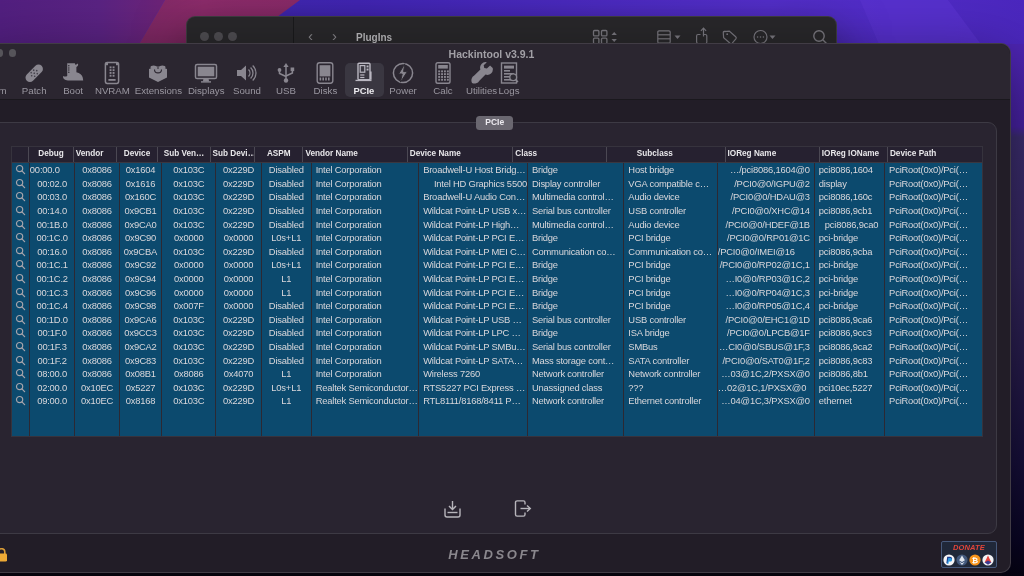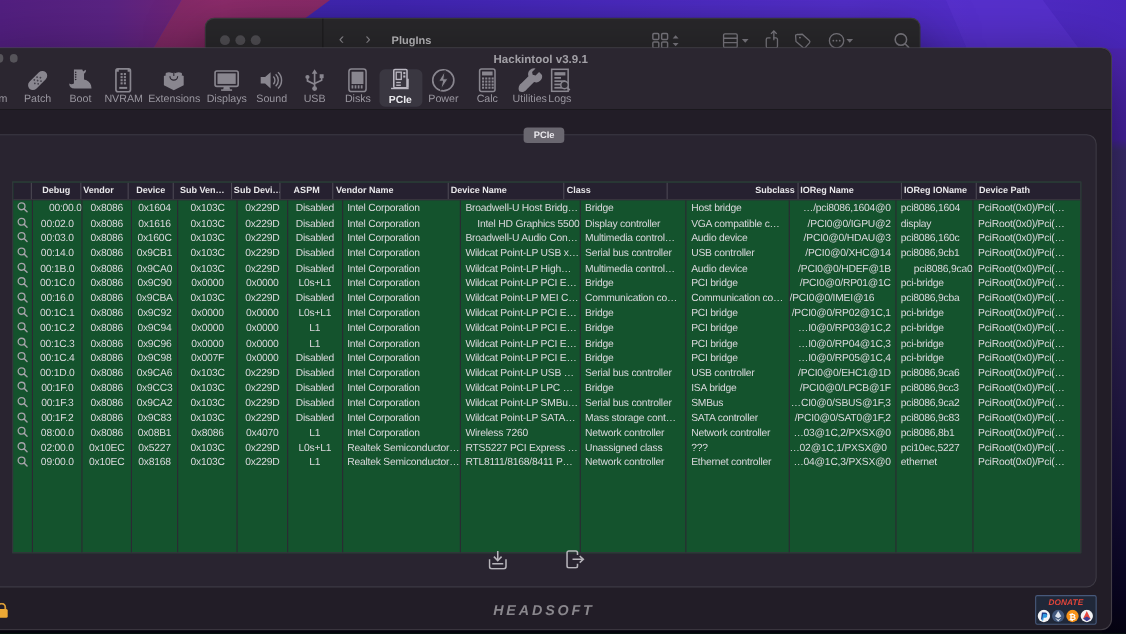--- a/index.html
+++ b/index.html
@@ -34,22 +34,22 @@
   .tblbl { font-size:9.7px; color:#9a97a0; margin-top:0px; }
   .sellbl { color:#ebeaee; font-weight:700; font-size:9.4px; }
 
   
   #panel { position:absolute; left:8px; top:78.7px; width:1016px; height:412px;
      background:#292430; border:1px solid #3d3a44; border-radius:9px; }
   #pcichip { position:absolute; left:503.2px; top:72.5px; width:37px; height:13.5px; background:#6a6770;
      border-radius:3.5px; color:#eceaef; font-size:8.5px; font-weight:700; text-align:center; line-height:13.5px; z-index:5; }
 
   
-  #tbl { position:absolute; left:38px; top:121px; width:971.6px; height:338px;
-     background:#14532d; border:1px solid #36333d; overflow:hidden; }
+  #tbl { position:absolute; left:38px; top:102px; width:971.6px; height:291px;
+     background:#0c4a6e; border:1px solid #36333d; overflow:hidden; }
   .hrow { display:flex; height:16.4px; background:#262130; border-bottom:1px solid #3a3740; }
   .hc { height:100%; border-right:1px solid #4b4853; color:#e8e7ea; font-size:8.2px; font-weight:700;
      line-height:13.5px; overflow:hidden; white-space:nowrap; padding:0 2px; }
   .hc:last-child { border-right:none; }
   .drow { display:flex; height:13.6px; }
   .drow.fill { height:78px; }
   .dc { height:100%; border-right:1px solid #2c2933; color:#d9d7db; font-size:9.4px; letter-spacing:-0.2px;
      line-height:13.5px; text-overflow:ellipsis; overflow:hidden; white-space:nowrap; }
   .dc:last-child { border-right:none; }
   .dc svg { vertical-align:middle; margin-top:-2px; }
@@ -321,31 +321,31 @@
         <div class="hc" style="width:17.9px;text-align:center;"></div>
         <div class="hc" style="width:45.6px;text-align:center;">Debug</div>
         <div class="hc" style="width:44.4px;">Vendor</div>
         <div class="hc" style="width:42.7px;text-align:center;">Device</div>
         <div class="hc" style="width:54.0px;text-align:center;">Sub Ven…</div>
         <div class="hc" style="width:45.8px;text-align:center;">Sub Devi…</div>
         <div class="hc" style="width:49.9px;text-align:center;">ASPM</div>
         <div class="hc" style="width:107.7px;text-align:left;">Vendor Name</div>
         <div class="hc" style="width:109.0px;text-align:left;">Device Name</div>
         <div class="hc" style="width:96.6px;text-align:left;">Class</div>
-        <div class="hc" style="width:93.6px;text-align:right;margin-left:28px;">Subclass</div>
+        <div class="hc" style="width:93.6px;text-align:left;margin-left:28px;">Subclass</div>
         <div class="hc" style="width:97.3px;text-align:left;">IOReg Name</div>
         <div class="hc" style="width:70.4px;text-align:left;">IOReg IOName</div>
         <div class="hc" style="width:96.7px;text-align:left;">Device Path</div>
       </div>
 <div class="drow">
         <div class="dc" style="width:17.9px;text-align:center;"><svg width="11" height="11" viewBox="0 0 11 11">
             <circle cx="4.6" cy="4.6" r="3.1" fill="none" stroke="#a7a4ab" stroke-width="1.2"></circle>
             <line x1="6.9" y1="6.9" x2="9.6" y2="9.6" stroke="#a7a4ab" stroke-width="1.3" stroke-linecap="round"></line>
           </svg></div>
-        <div class="dc" style="width:45.6px;text-align:right;">00:00.0</div>
+        <div class="dc" style="width:45.6px;text-align:left;">00:00.0</div>
         <div class="dc" style="width:44.4px;text-align:center;">0x8086</div>
         <div class="dc" style="width:42.7px;text-align:center;">0x1604</div>
         <div class="dc" style="width:54.0px;text-align:center;">0x103C</div>
         <div class="dc" style="width:45.8px;text-align:center;">0x229D</div>
         <div class="dc" style="width:49.9px;text-align:center;">Disabled</div>
         <div class="dc" style="width:107.7px;text-align:left;padding-left:4px;">Intel Corporation</div>
         <div class="dc" style="width:109.0px;text-align:left;padding-left:4px;">Broadwell-U Host Bridg…</div>
         <div class="dc" style="width:96.6px;text-align:left;padding-left:4px;">Bridge</div>
         <div class="dc" style="width:93.6px;text-align:left;padding-left:4px;">Host bridge</div>
         <div class="dc" style="width:97.3px;text-align:right;padding-right:4px;">…/pci8086,1604@0</div>
@@ -418,21 +418,21 @@
         <div class="dc" style="width:44.4px;text-align:center;">0x8086</div>
         <div class="dc" style="width:42.7px;text-align:center;">0x9CA0</div>
         <div class="dc" style="width:54.0px;text-align:center;">0x103C</div>
         <div class="dc" style="width:45.8px;text-align:center;">0x229D</div>
         <div class="dc" style="width:49.9px;text-align:center;">Disabled</div>
         <div class="dc" style="width:107.7px;text-align:left;padding-left:4px;">Intel Corporation</div>
         <div class="dc" style="width:109.0px;text-align:left;padding-left:4px;">Wildcat Point-LP High…</div>
         <div class="dc" style="width:96.6px;text-align:left;padding-left:4px;">Multimedia control…</div>
         <div class="dc" style="width:93.6px;text-align:left;padding-left:4px;">Audio device</div>
         <div class="dc" style="width:97.3px;text-align:right;padding-right:4px;">/PCI0@0/HDEF@1B</div>
-        <div class="dc" style="width:70.4px;text-align:right;padding-left:4px;">pci8086,9ca0</div>
+        <div class="dc" style="width:70.4px;text-align:center;padding-left:4px;">pci8086,9ca0</div>
         <div class="dc" style="width:96.7px;text-align:left;padding-left:4px;">PciRoot(0x0)/Pci(…</div>
       </div>
 <div class="drow">
         <div class="dc" style="width:17.9px;text-align:center;"><svg width="11" height="11" viewBox="0 0 11 11">
             <circle cx="4.6" cy="4.6" r="3.1" fill="none" stroke="#a7a4ab" stroke-width="1.2"></circle>
             <line x1="6.9" y1="6.9" x2="9.6" y2="9.6" stroke="#a7a4ab" stroke-width="1.3" stroke-linecap="round"></line>
           </svg></div>
         <div class="dc" style="width:45.6px;text-align:center;">00:1C.0</div>
         <div class="dc" style="width:44.4px;text-align:center;">0x8086</div>
         <div class="dc" style="width:42.7px;text-align:center;">0x9C90</div>

